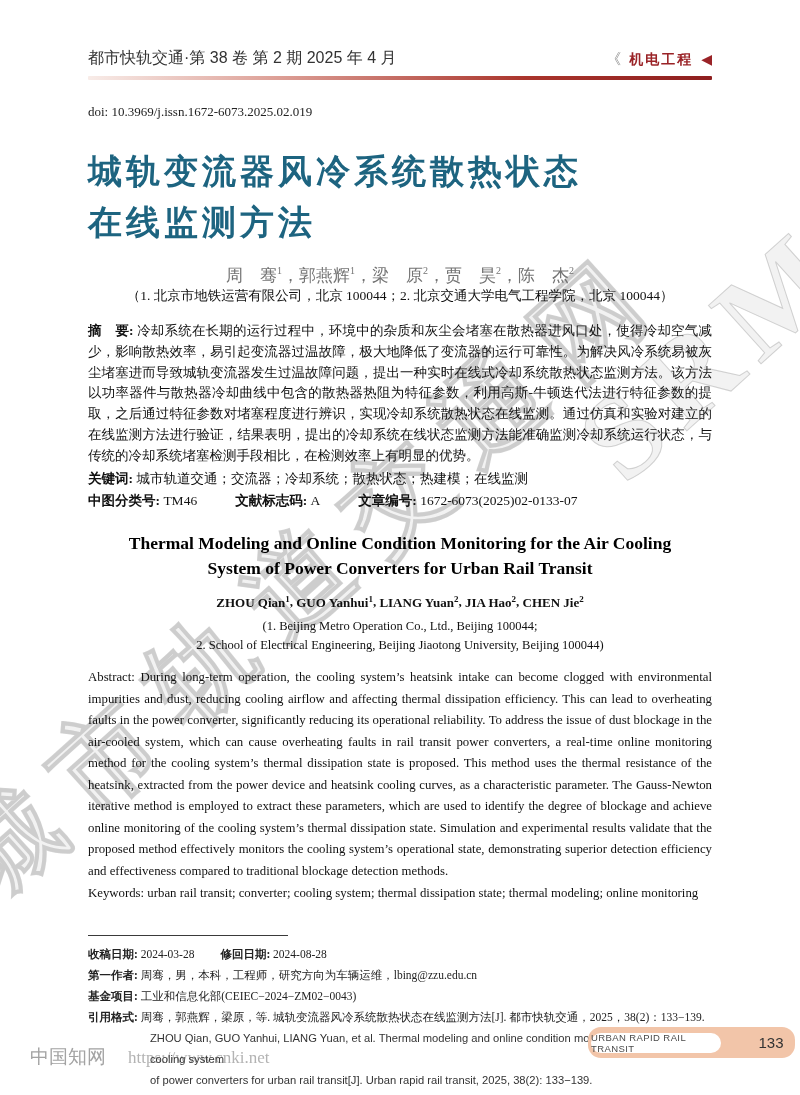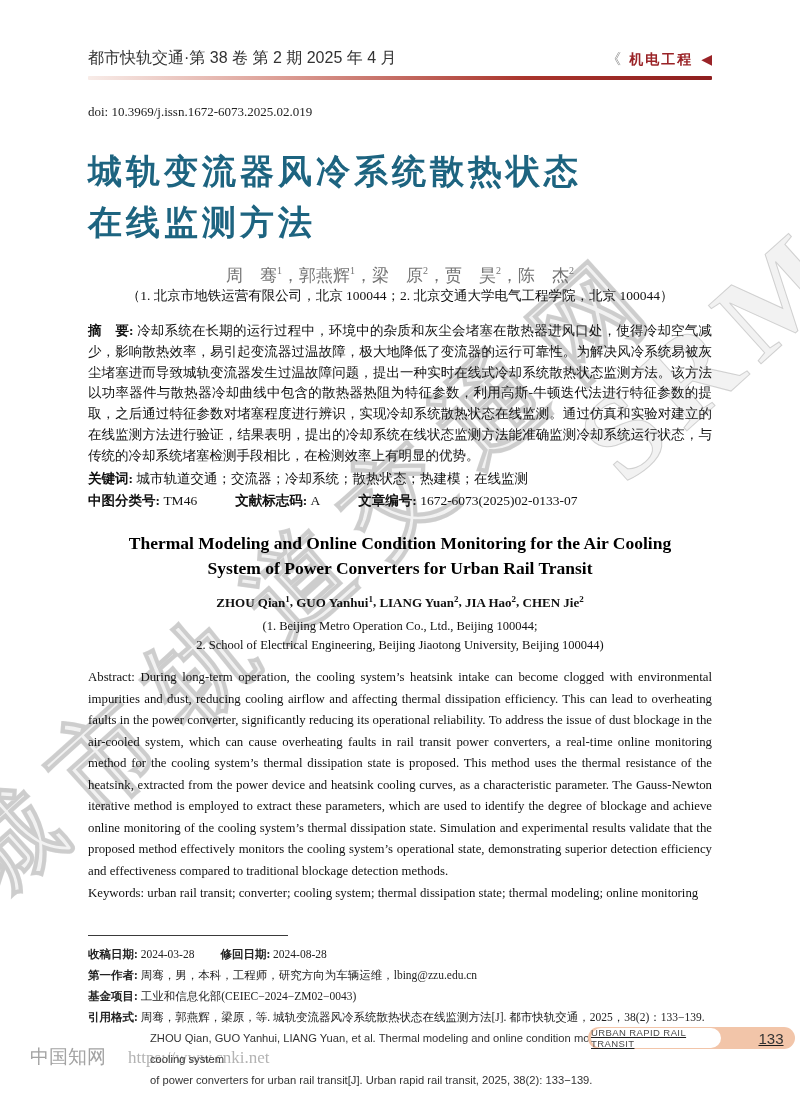--- a/index.html
+++ b/index.html
@@ -65,22 +65,22 @@
 
   
   .fn{margin-top:30px;font-size:11.5px;line-height:21px;color:#222;}
   .fn-rule{width:200px;border-top:1.5px solid #3a3a3a;margin-bottom:8px;}
   .fn .lbl{font-weight:bold;}
   .fn-line{padding-left:62px;text-indent:-62px;}
   .fn .gap{display:inline-block;width:26px;}
   .fn-cont{padding-left:62px;font-family:"Liberation Sans","DejaVu Sans",sans-serif;font-size:11.2px;color:#333;}
 
   
-  .badge{position:absolute;z-index:2;left:588px;top:1027px;width:207px;height:22px;
-    background:#f2c5a9;border-radius:13px;display:flex;align-items:center;padding:0;box-sizing:border-box;text-decoration:underline;}
+  .badge{position:absolute;z-index:2;left:588px;top:1027px;width:207px;height:31px;
+    background:#f2c5a9;border-radius:13px;display:flex;align-items:center;padding:0;box-sizing:border-box;}
   .badge-inner{margin:3px 0 3px 3px;background:#ffffff;border-radius:10px;height:20px;flex:1;
     display:flex;align-items:center;justify-content:center;}
   .badge-inner span{font-family:"Liberation Sans","DejaVu Sans",sans-serif;font-size:9.5px;
     letter-spacing:0.4px;color:#4a4a4a;}
   .badge-num{width:48px;text-align:center;font-family:"Liberation Sans","DejaVu Sans",sans-serif;
     font-size:15px;color:#333;padding-left:26px;}
 </style>
 </head>
 <body>
 

